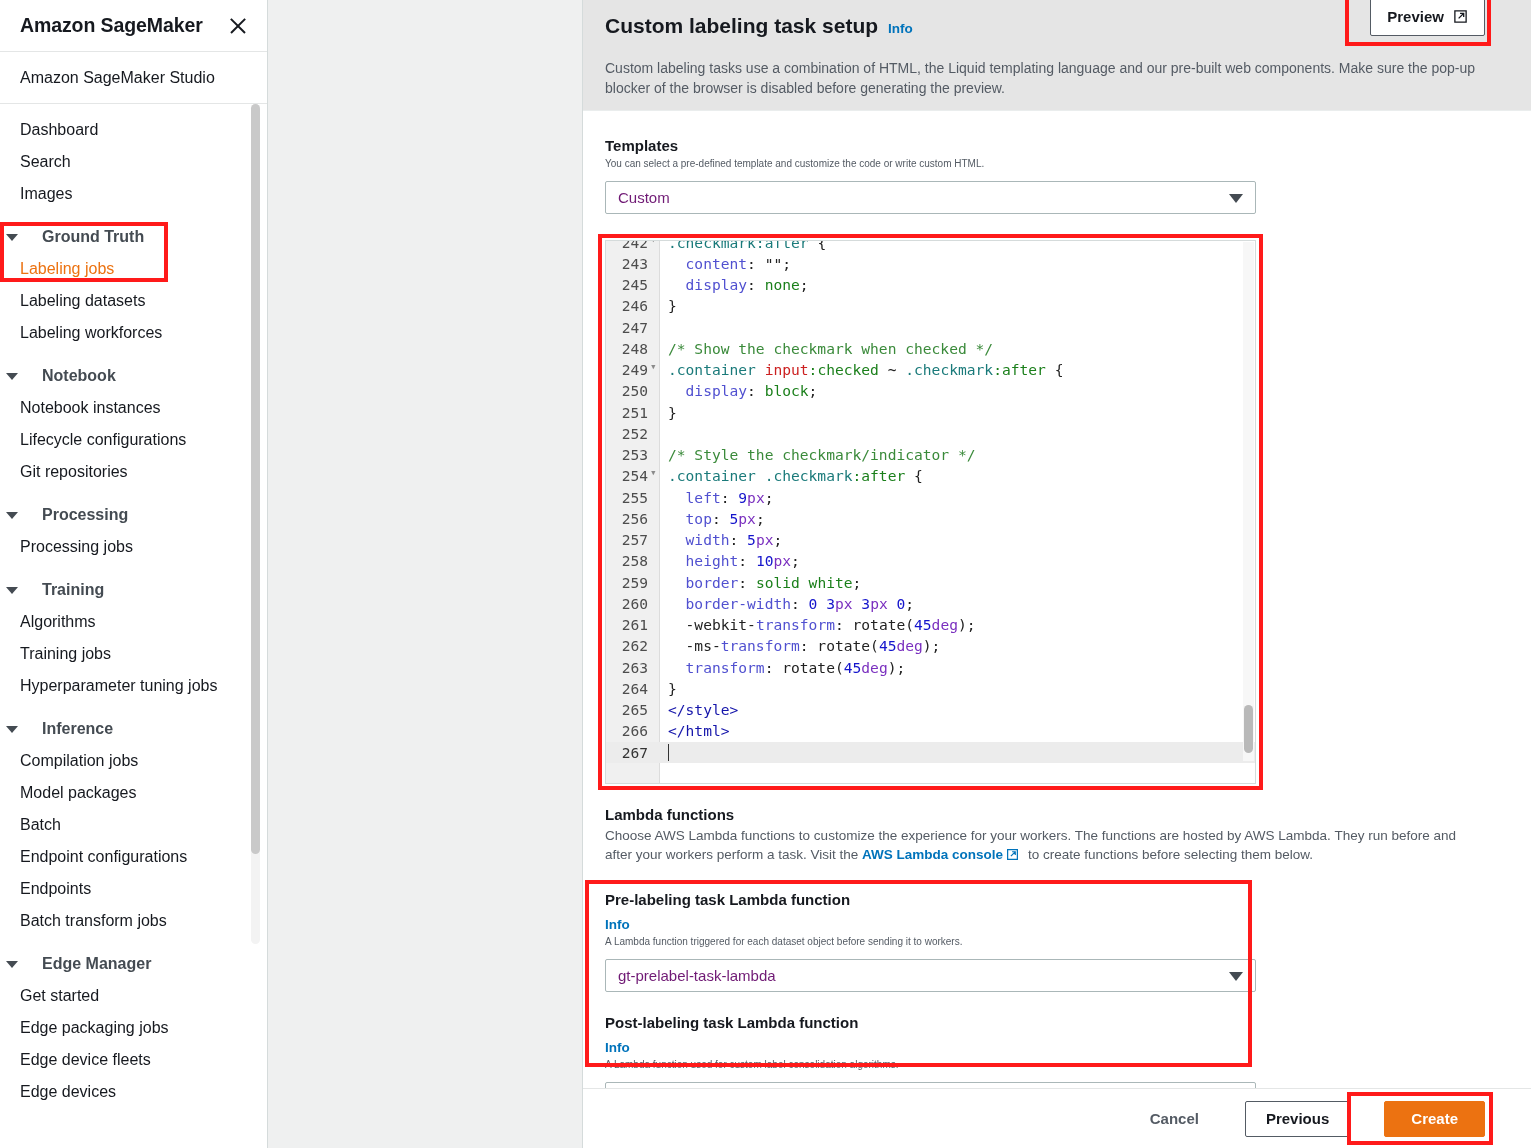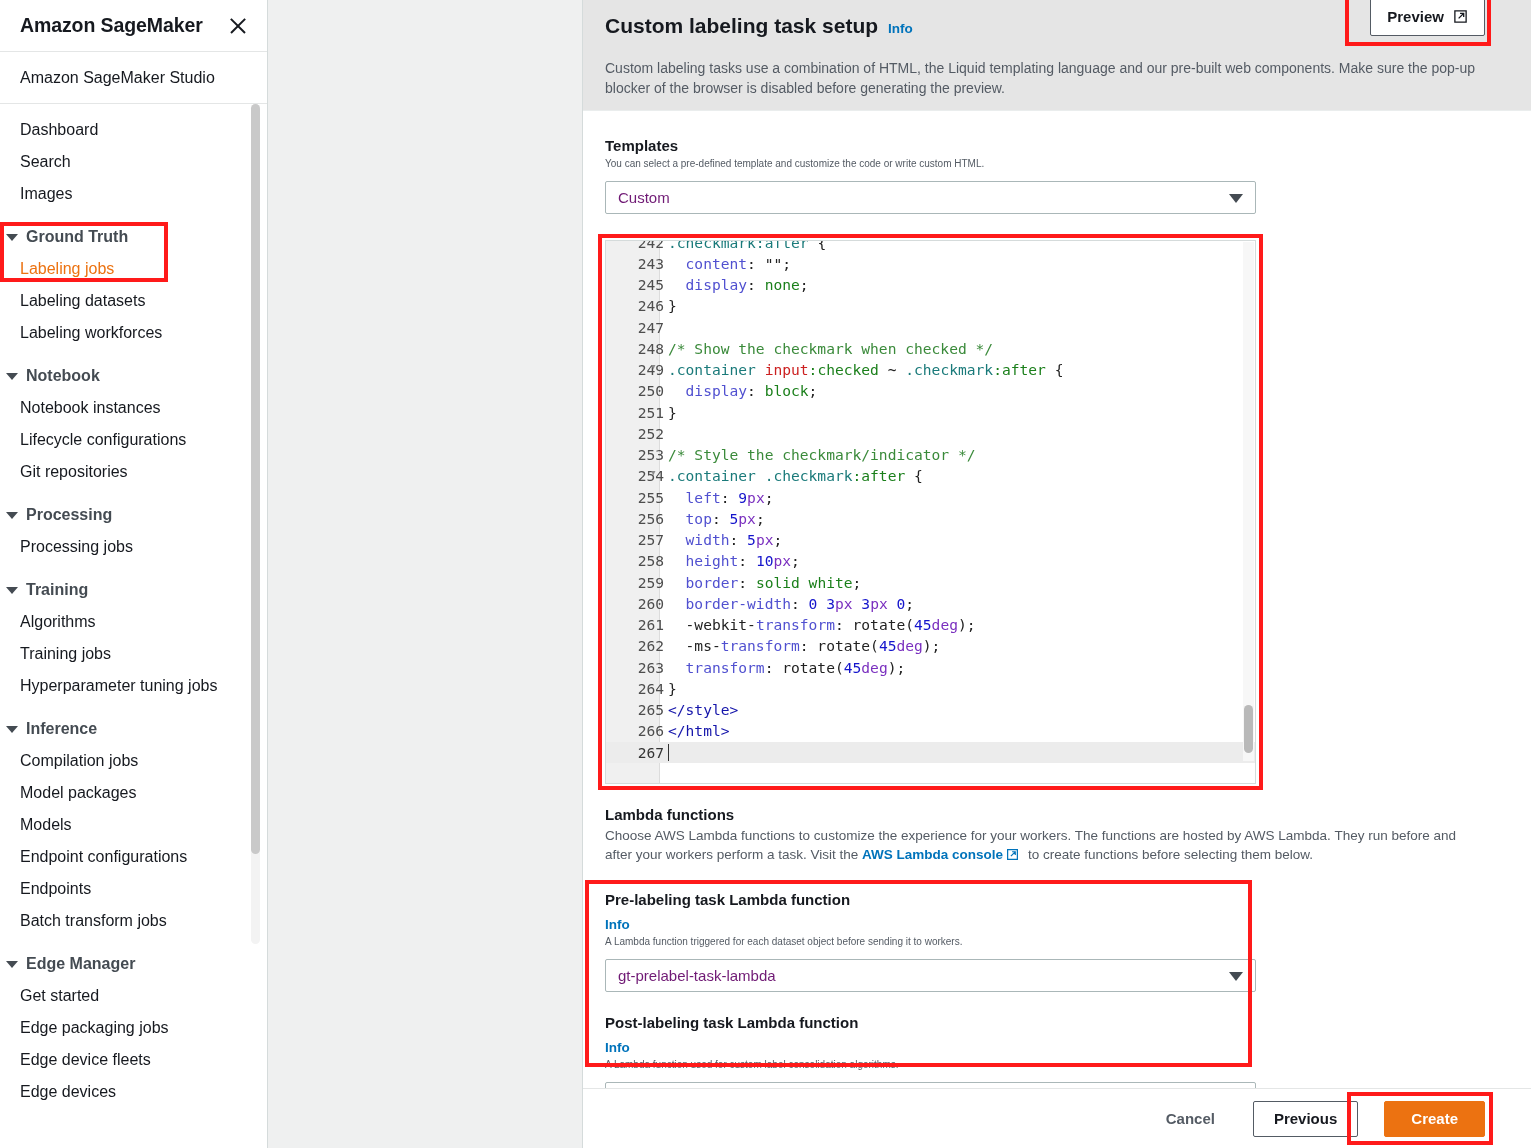--- a/index.html
+++ b/index.html
@@ -37,21 +37,21 @@
   .sb-close::before { transform: rotate(45deg); }
   .sb-close::after  { transform: rotate(-45deg); }
 
   .sb-studio {
     height: 52px; display: flex; align-items: center;
     padding-left: 20px; font-size: 16px; color: #16191f;
     border-bottom: 1px solid #e4e6e6; cursor: pointer;
   }
   .sb-list { padding-top: 10px; }
   .sb-group {
-    display: flex; align-items: center; gap: 8px;
+    display: flex; align-items: center; gap: 24px;
     padding: 7px 0 7px 6px;
     font-size: 16px; font-weight: bold; color: #444b52;
     cursor: pointer;
   }
   .caret {
     width: 0; height: 0; flex: 0 0 auto;
     border-left: 6px solid transparent;
     border-right: 6px solid transparent;
     border-top: 7px solid #444b52;
   }
@@ -145,21 +145,21 @@
     font-size: 14.6px;
     line-height: 21.25px;
   }
   .editor-gutter-bg {
     position: absolute; left: 0; top: 0; width: 54px; height: 100%;
     background: #f0f0f0; border-right: 1px solid #dcdcdc;
   }
   .code-scroller { position: relative; padding-top: 0; }
   .code-line { position: relative; height: 21.25px; white-space: pre; }
   .code-line .ln {
-    position: absolute; left: 16px; top: 0;
+    position: absolute; left: 0; top: 0;
     width: 42px; text-align: right;
     color: #4d4d4d; font-size: 14.6px;
   }
   .code-line .fold {
     position: absolute; left: 44px; top: 4px;
     width: 8px; height: 8px; color: #8a8a8a; font-size: 11px; line-height: 8px;
   }
   .code-line .src { position: absolute; left: 62px; top: 0; }
   .code-line.active { background: #ececec; }
   .code-line.active .ln { color: #333; }
@@ -205,21 +205,21 @@
   }
   .lambda-block { margin-top: 26px; }
   .lambda-block2 { margin-top: 22px; }
   .lbl-row { display: flex; align-items: baseline; gap: 9px; flex-direction: column; }
 
   
   .footer {
     position: absolute; left: 0; right: 0; bottom: 0; height: 60px;
     background: #ffffff; border-top: 1px solid #e4e6e6;
     display: flex; align-items: center; justify-content: flex-end;
-    gap: 26px; padding-right: 46px;
+    gap: 34px; padding-right: 46px;
   }
   .btn-link {
     font-size: 15px; font-weight: bold; color: #545b64;
     cursor: pointer; padding: 0 12px;
   }
   .btn-secondary {
     height: 36px; padding: 0 20px; display: flex; align-items: center;
     background: #fff; border: 1px solid #545b64; border-radius: 2px;
     font-size: 15px; font-weight: bold; color: #16191f; cursor: pointer;
   }
@@ -286,21 +286,21 @@
         <div class="sb-item"><span>Algorithms</span></div>
         <div class="sb-item"><span>Training jobs</span></div>
         <div class="sb-item"><span>Hyperparameter tuning jobs</span></div>
         <div class="sb-spacer"></div>
         <div class="sb-group">
           <span class="caret"></span>
           <span>Inference</span>
         </div>
         <div class="sb-item"><span>Compilation jobs</span></div>
         <div class="sb-item"><span>Model packages</span></div>
-        <div class="sb-item"><span>Models</span></div>
+        <div class="sb-item"><span>Batch</span></div>
         <div class="sb-item"><span>Endpoint configurations</span></div>
         <div class="sb-item"><span>Endpoints</span></div>
         <div class="sb-item"><span>Batch transform jobs</span></div>
         <div class="sb-spacer"></div>
         <div class="sb-group">
           <span class="caret"></span>
           <span>Edge Manager</span>
         </div>
         <div class="sb-item"><span>Get started</span></div>
         <div class="sb-item"><span>Edge packaging jobs</span></div>

